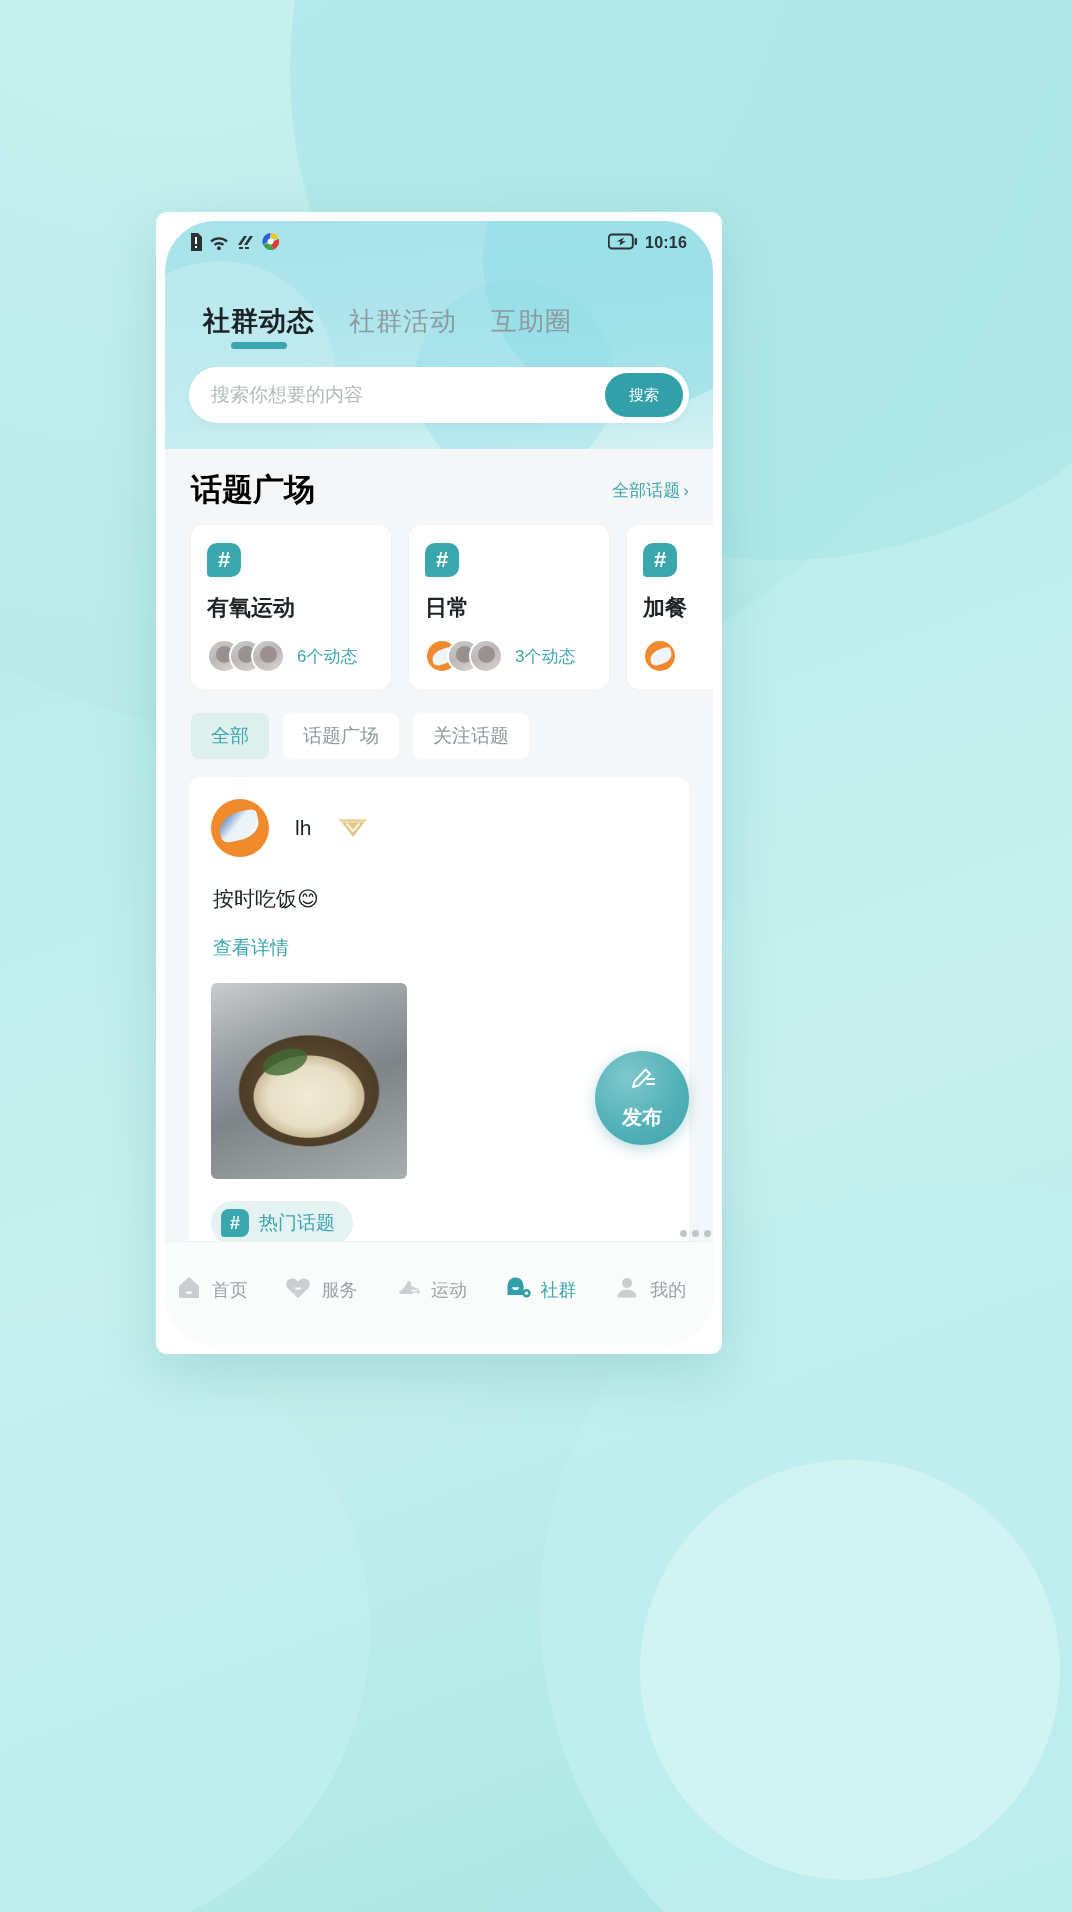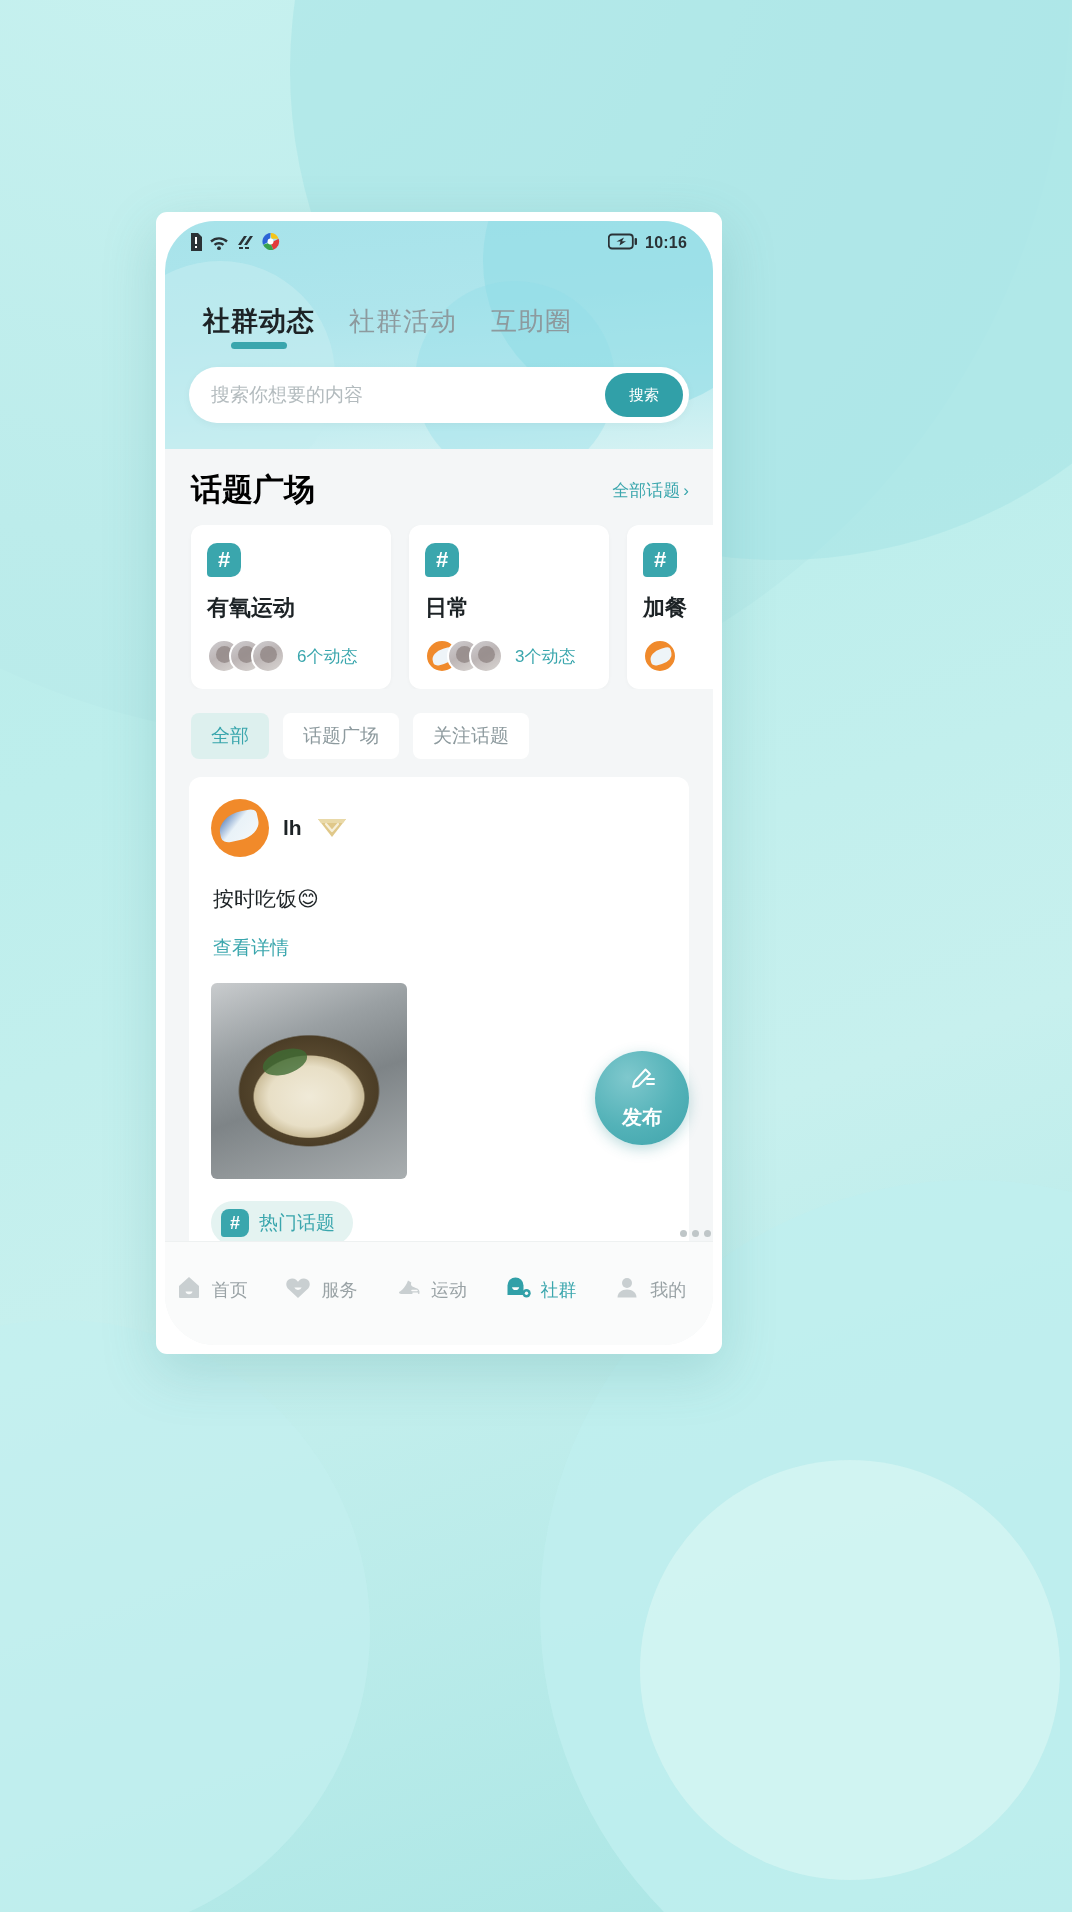--- a/index.html
+++ b/index.html
@@ -164,21 +164,21 @@
     background:#fff; border-radius:8px; padding:10px 20px;
     font-size:19px; color:#8d9a9e; cursor:pointer;
   }
   .chip.active{ background:#ddf0ee; color:#3aa6ad;}
 
   
   .post{
     background:#fff; border-radius:12px; margin:0 24px;
     padding:22px 22px 18px 22px;
   }
-  .post-head{ display:flex; align-items:center; gap:14px;font-weight:bold;}
+  .post-head{ display:flex; align-items:center; gap:26px;}
   .post-avatar{
     width:58px;height:58px;border-radius:50%;
     background:#f18a2a; position:relative; overflow:hidden; flex:0 0 auto;
   }
   .post-avatar::after{
     content:""; position:absolute; left:8px; top:13px; width:40px;height:28px;
     background:linear-gradient(140deg,#2f5fa8 0%,#e9f2f8 45%,#f4f8fb 100%);
     border-radius:62% 18% 55% 22%;
     transform:rotate(-12deg);
   }

